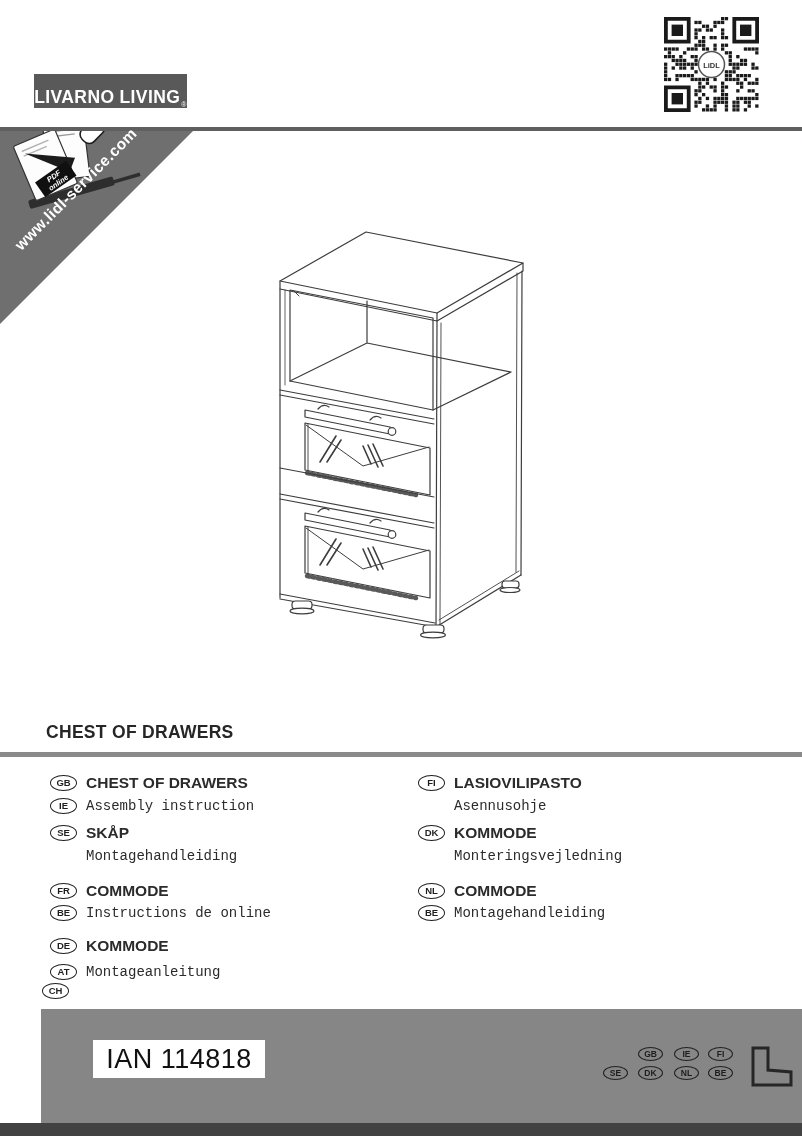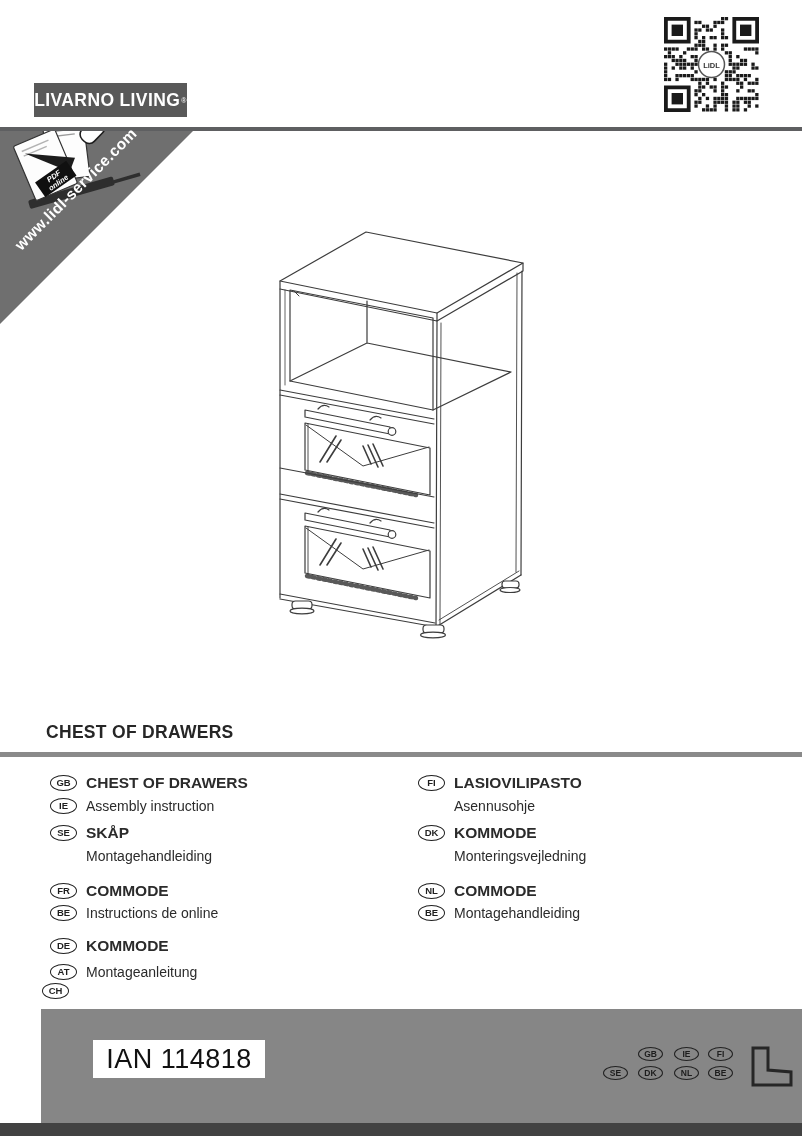--- a/index.html
+++ b/index.html
@@ -3,22 +3,22 @@
 <meta charset="utf-8">
 <style>
   html,body{margin:0;padding:0;background:#e8e8e8;}
   .page{
     position:relative;width:802px;height:1136px;background:#ffffff;
     font-family:"Liberation Sans",sans-serif;overflow:hidden;margin:0 auto;
   }
   
   .brand-box{
     position:absolute;left:34px;top:74px;width:153px;height:34px;
-    background:#595959;color:#fff;display:flex;align-items:center;justify-content:center;
-    font-size:17.5px;letter-spacing:.4px;white-space:nowrap;margin-top:9px;
+    background:#595959;color:#fff;display:flex;align-items:flex-end;justify-content:center;
+    font-size:17.5px;letter-spacing:.4px;white-space:nowrap;
   }
   .brand-bold{font-weight:bold;}
   .brand-light{font-weight:bold;margin-left:5px;}
   .brand-reg{font-size:7px;vertical-align:super;margin-left:1px;}
   .header-rule{position:absolute;left:0;top:127px;width:802px;height:4px;background:#5e5f61;}
   .qr{position:absolute;left:664px;top:17px;width:95px;height:95px;}
   .qr svg{display:block;}
   
   .banner-svg{position:absolute;left:0;top:131px;width:210px;height:210px;}
   .banner-url{
@@ -39,21 +39,21 @@
   .lang-row{position:absolute;display:flex;align-items:center;height:19px;}
   .oval{
     box-sizing:border-box;display:flex;align-items:center;justify-content:center;
     width:27px;height:16px;border:1.8px solid #1f1f1f;border-radius:50%;
     font-size:9.5px;font-weight:bold;color:#1f1f1f;flex:0 0 auto;margin-right:9px;
     letter-spacing:0;
   }
   .oval.spacer{visibility:hidden;}
   .ltxt{color:#2b2b2b;white-space:nowrap;}
   .ltitle{font-size:15.5px;font-weight:bold;}
-  .lsub{font-size:14px;}
+  .lsub{font-size:14px;font-family:Liberation Mono, monospace;}
   
   .footer{position:absolute;left:0;top:1009px;width:802px;height:114px;background:#868686;margin-left:41px;}
   .ian-box{
     position:absolute;left:52px;top:31px;width:172px;height:38px;background:#ffffff;
     display:flex;align-items:center;justify-content:center;
     font-size:27px;color:#111;letter-spacing:.5px;white-space:nowrap;
   }
   .pageno{position:absolute;left:0;top:84px;width:802px;text-align:right;font-size:13.5px;color:#2c2c2c;padding-left:36px;}
   .f-badge{
     position:absolute;box-sizing:border-box;width:25px;height:14px;

